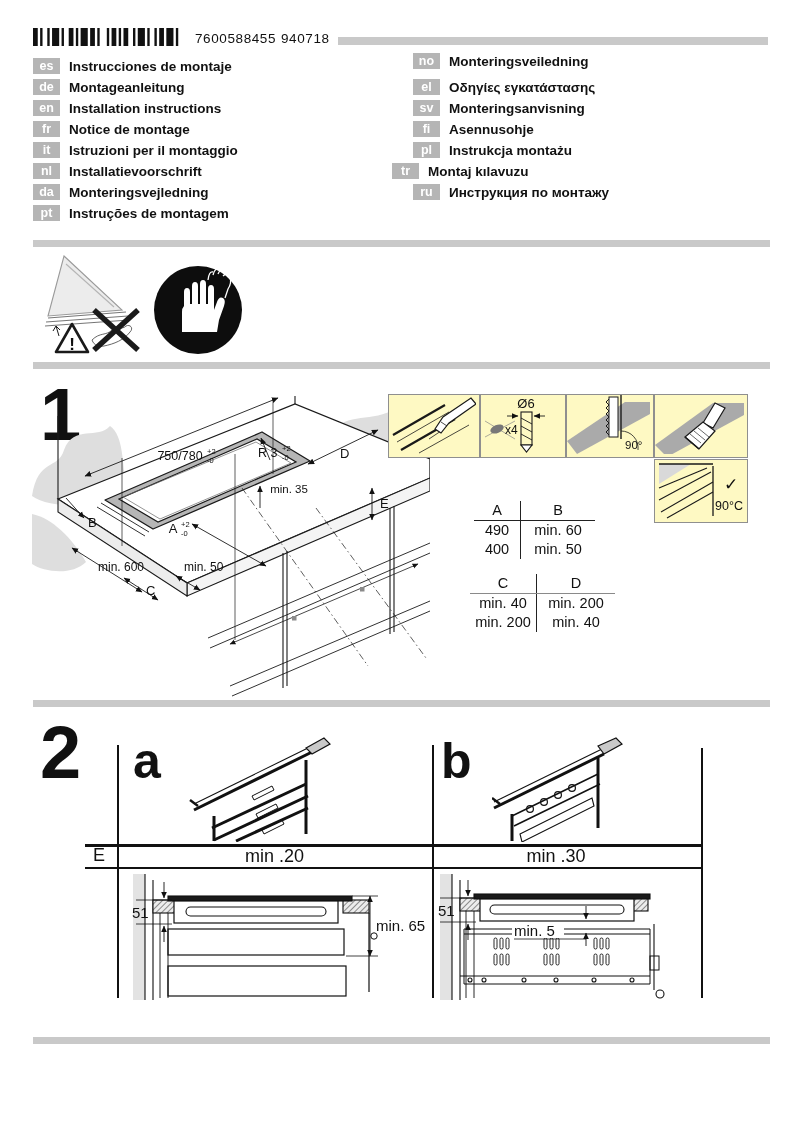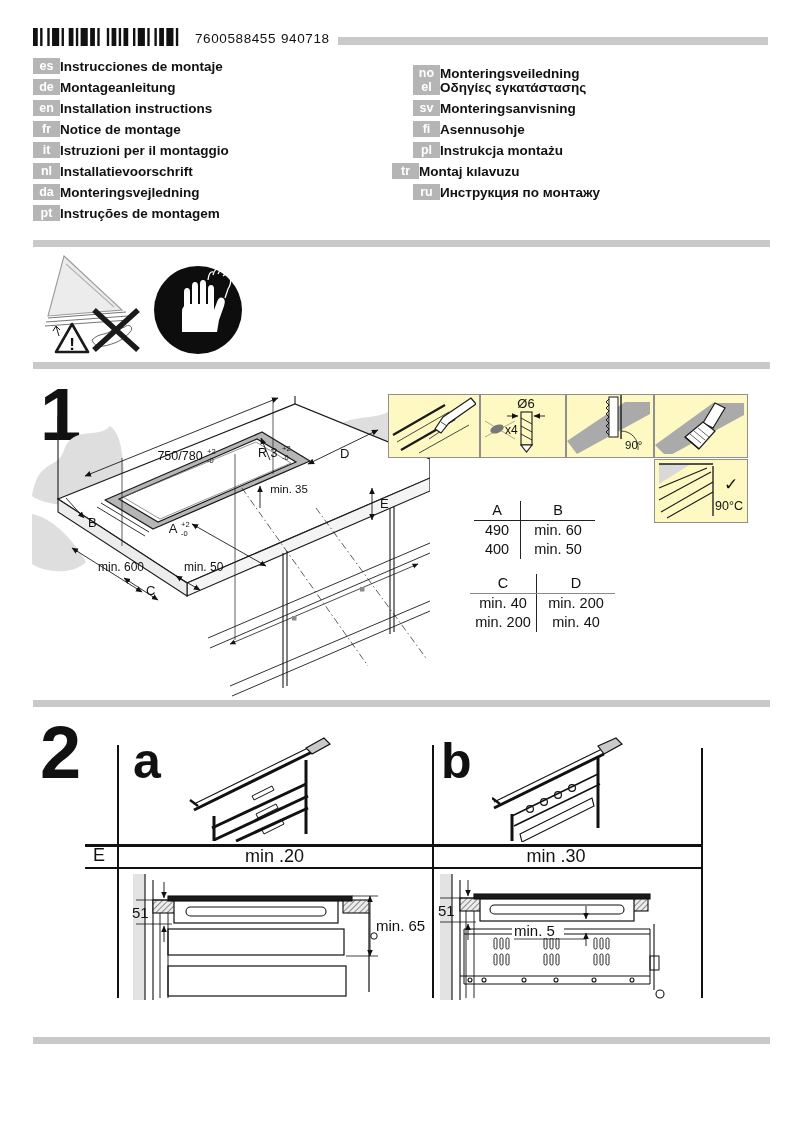--- a/index.html
+++ b/index.html
@@ -1,20 +1,20 @@
 <!DOCTYPE html>
 <html><head>
 <meta charset="utf-8">
 <style>
   html,body{margin:0;padding:0}
   body{width:802px;height:1134px;background:#fff;position:relative;overflow:hidden;
        font-family:"Liberation Sans","DejaVu Sans",sans-serif;color:#111}
   .abs{position:absolute}
   .bar{position:absolute;background:#c9c9c9}
-  .lrow{position:absolute;display:flex;align-items:center;height:18px}
+  .lrow{position:absolute;display:flex;align-items:center;gap:9px;height:18px}
   .badge{width:27px;height:16px;background:#b5b5b5;color:#fff;font-size:12.5px;font-weight:bold;
          display:flex;align-items:center;justify-content:center;flex:0 0 auto}
   .lbl{font-size:13.5px;font-weight:bold;white-space:nowrap}
   .big{position:absolute;font-size:74px;font-weight:bold;line-height:.8}
   .ablabel{position:absolute;font-size:50px;font-weight:bold;line-height:.8}
   .hline,.vline{position:absolute;background:#111}
   .dbox{position:absolute;border:1.5px solid #8f8f8f;background:#fef9c3}
   .t1{position:absolute;font-size:14.5px;line-height:19px;white-space:nowrap}
   .t1 .row{display:flex}
   .t1 .hd{border-bottom:1.6px solid #222}
@@ -98,21 +98,21 @@
   </div>
 <div class="lrow" style="left:33px;top:183px">
     <span class="badge">da</span>
     <span class="lbl">Monteringsvejledning</span>
   </div>
 <div class="lrow" style="left:33px;top:204px">
     <span class="badge">pt</span>
     <span class="lbl">Instruções de montagem</span>
   </div>
 
-<div class="lrow" style="left:413px;top:64px">
+<div class="lrow" style="left:413px;top:52px">
     <span class="badge">no</span>
     <span class="lbl">Monteringsveiledning</span>
   </div>
 <div class="lrow" style="left:413px;top:78px">
     <span class="badge">el</span>
     <span class="lbl">Οδηγίες εγκατάστασης</span>
   </div>
 <div class="lrow" style="left:413px;top:99px">
     <span class="badge">sv</span>
     <span class="lbl">Monteringsanvisning</span>

